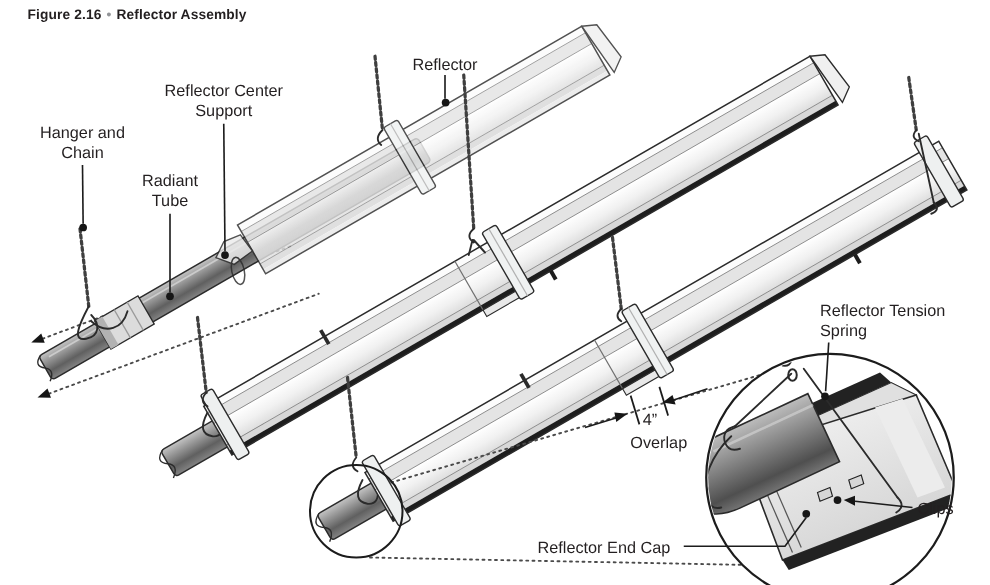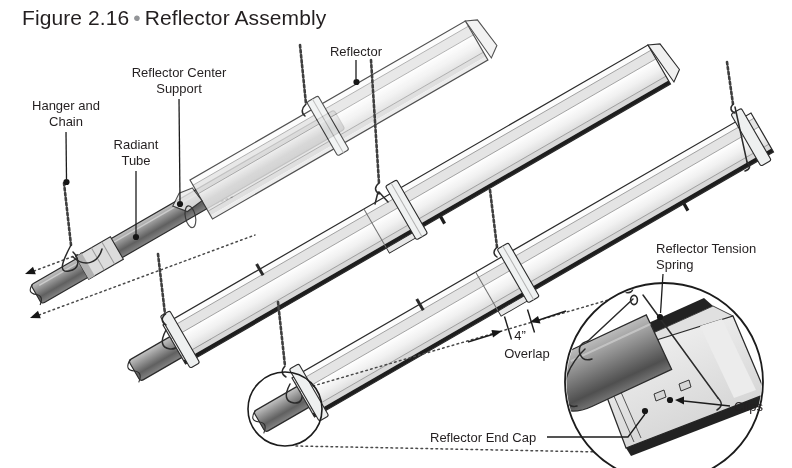--- a/index.html
+++ b/index.html
@@ -1,18 +1,18 @@
 <!DOCTYPE html>
 <html><head>
 <meta charset="utf-8">
 <style>
   html,body{margin:0;padding:0;background:#ffffff;}
   #page{position:relative;width:792px;height:468px;background:#ffffff;overflow:hidden;
         font-family:"Liberation Sans", sans-serif;}
-  #figure-title{position:absolute;left:22px;top:6px;font-size:21px;font-weight:normal;
+  #figure-title{position:absolute;left:22px;top:6px;font-size:11px;font-weight:bold;
         color:#231f20;letter-spacing:0.1px;white-space:nowrap;}
   #figure-title .bullet{color:#939598;padding:0 4px;}
   svg{position:absolute;left:0;top:0;}
   text{font-family:"Liberation Sans", sans-serif;font-size:13px;fill:#231f20;}
   .chain{stroke:#3f3f3f;stroke-width:2.6;stroke-dasharray:2.6 2.4;stroke-linecap:round;fill:none;}
   .wire{stroke:#2b2b2b;stroke-width:1.5;fill:none;stroke-linecap:round;}
   .leader{stroke:#1c1c1c;stroke-width:1.3;fill:none;}
   .dotted{stroke:#4a4a4a;stroke-width:1.5;stroke-dasharray:1.6 3.4;stroke-linecap:round;fill:none;}
   .hair{stroke:#8a8a8a;stroke-width:0.7;}
   .tick{stroke:#1c1c1c;stroke-width:1.4;}

